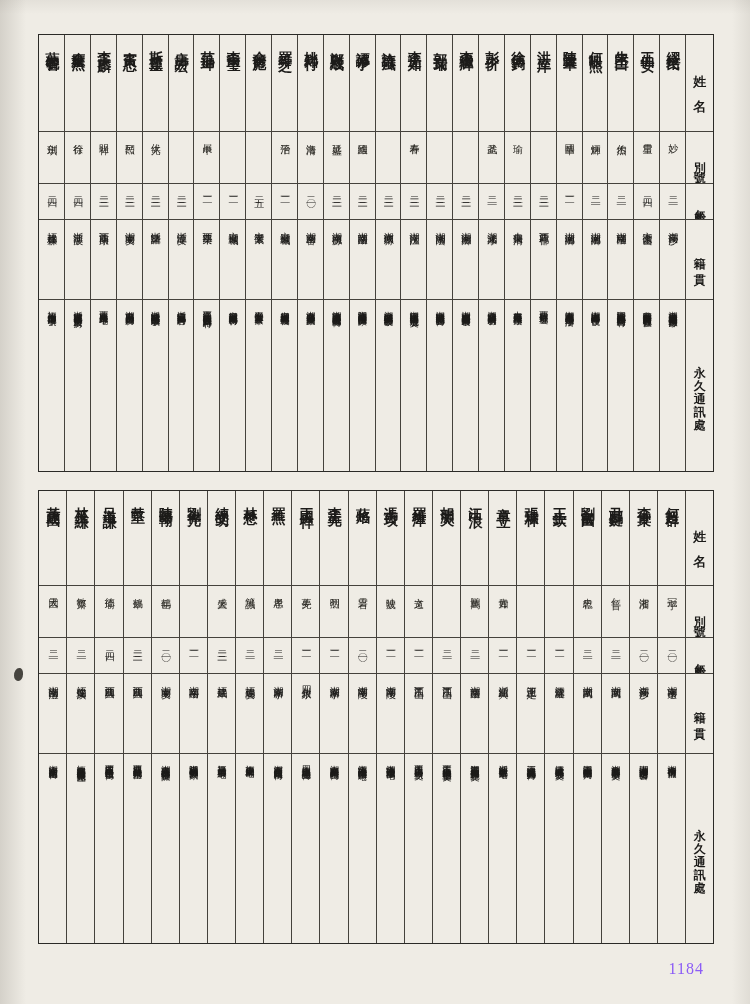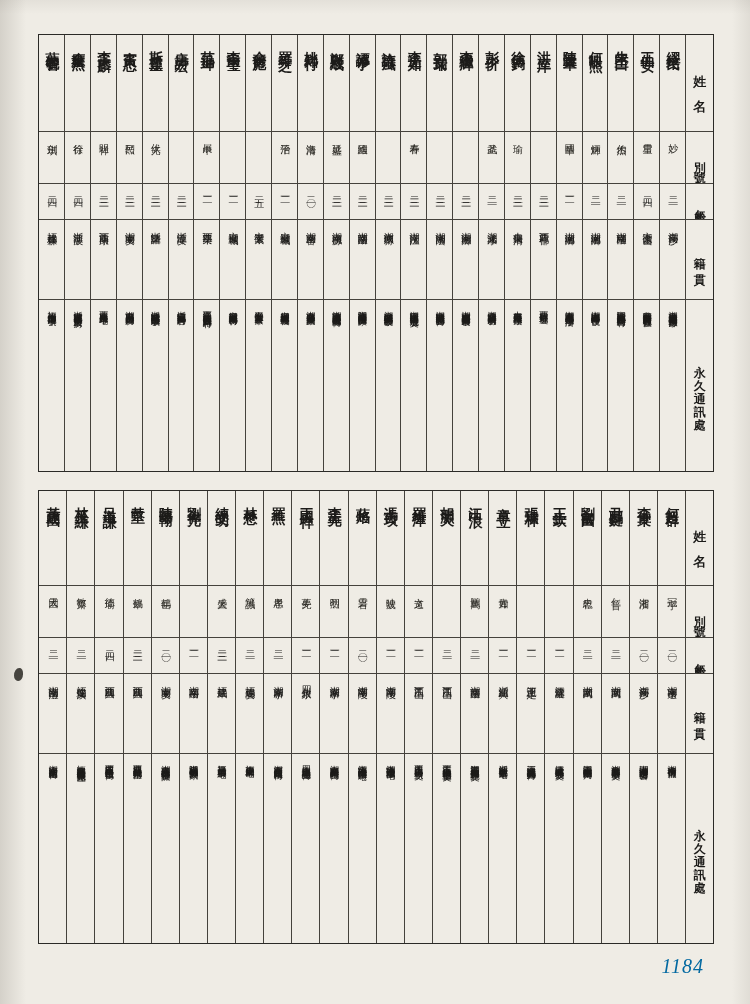--- a/index.html
+++ b/index.html
@@ -68,23 +68,22 @@
   .header-col .cell{align-items:center;justify-content:center;}
   .hl{font-weight:bold;}
   .hl-name{font-size:13px;letter-spacing:24px;padding-top:12px;}
   .hl-alias{font-size:12px;letter-spacing:9px;padding-top:6px;}
   .hl-age{font-size:11px;letter-spacing:2px;}
   .hl-native{font-size:12px;letter-spacing:16px;padding-top:8px;}
   .hl-addr{font-size:12px;letter-spacing:13px;padding-top:6px;}
 
   .page-number{
     position:absolute;right:46px;bottom:26px;
-    font-size:20px;letter-spacing:1px;color:#0369a1;
+    font-size:16px;letter-spacing:1px;color:#8b5cf6;
     font-family:"Liberation Serif", serif;
-    font-style:italic;
   }
 </style>
 </head>
 <body>
 
 <div class="page">
   <div class="speck"></div>
 
   <div class="tables">
     <div class="grid-table t-top" id="top-table">

